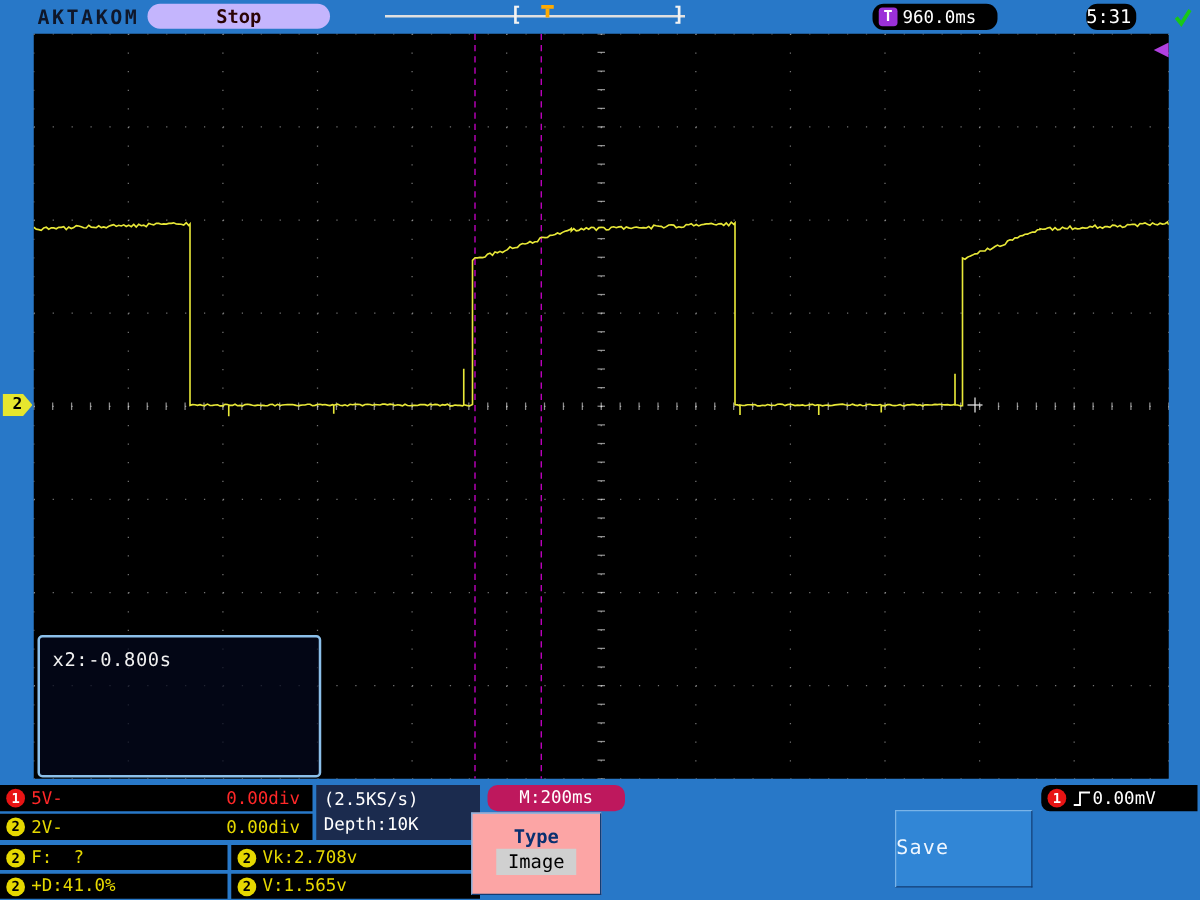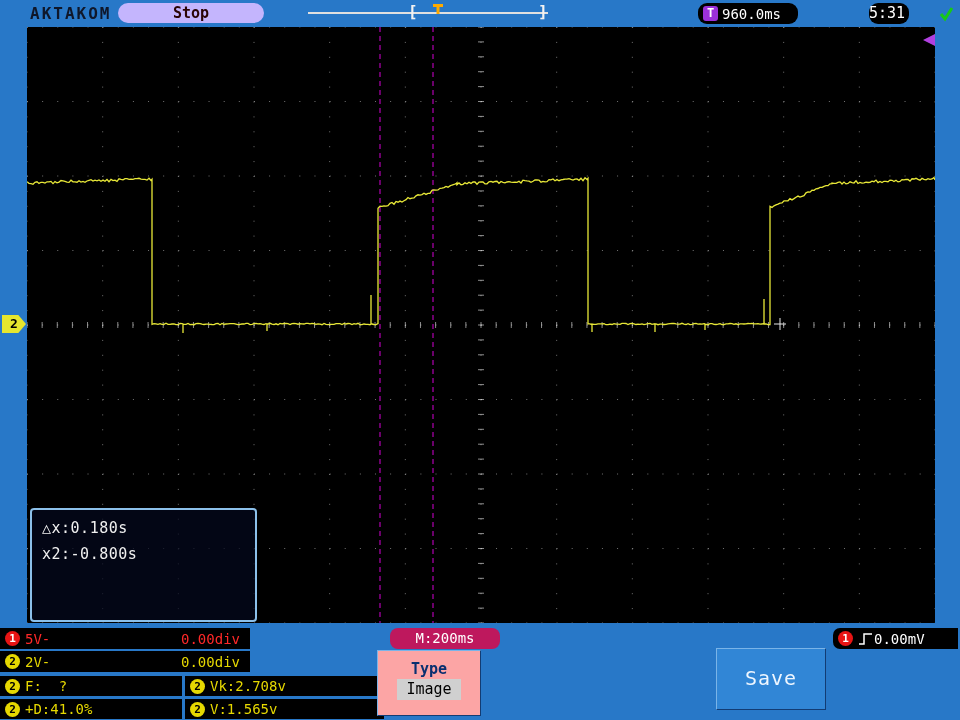--- a/index.html
+++ b/index.html
@@ -62,21 +62,21 @@
   .m2{left:0;top:699px;width:182px;}
   .m3{left:185px;top:699px;width:199px;}
 
   .type-btn{position:absolute;left:377px;top:650px;width:104px;height:66px;background:#fca5a5;
             border:1px solid #7ab4e8;border-right-color:#123c74;border-bottom-color:#123c74;
             box-sizing:border-box;text-align:center;cursor:pointer;}
   .type-label{color:#0a3070;font-size:15px;font-weight:bold;margin-top:9px;}
   .type-value{margin:1px auto 0;width:64px;background:#d0d0d0;color:#000;font-size:15px;line-height:21px;}
   .save-btn{position:absolute;left:716px;top:648px;width:110px;height:62px;background:#3186d6;
             border:1px solid #7ab4e8;border-right-color:#123c74;border-bottom-color:#123c74;
-            box-sizing:border-box;color:#eef6ff;font-size:20px;text-align:center;line-height:58px;
+            box-sizing:border-box;color:#eef6ff;font-size:16px;line-height:58px;
             letter-spacing:1px;cursor:pointer;}
 </style>
 </head>
 <body>
 
 <div class="screen">
 
   <span class="brand">AKTAKOM</span>
   <span class="stop-pill">Stop</span>
 
@@ -227,35 +227,38 @@
         <line x1="406" y1="0" x2="406" y2="596" stroke="#d400d4" stroke-width="1" stroke-dasharray="5 4"></line>
         <polyline points="0.0,154.8 2.0,156.3 4.0,156.7 6.0,157.3 8.0,155.3 10.0,154.8 12.0,156.4 14.0,155.3 16.0,155.3 18.0,156.0 20.0,154.8 22.0,154.9 24.0,154.4 26.0,156.6 28.0,154.6 30.0,155.8 32.0,155.1 34.0,153.5 36.0,153.8 38.0,154.4 40.0,155.2 42.0,155.4 44.0,153.2 46.0,154.8 48.0,154.9 50.0,155.2 52.0,153.7 54.0,155.1 56.0,154.5 58.0,155.3 60.0,154.0 62.0,153.3 64.0,152.7 66.0,154.1 68.0,153.2 70.0,153.8 72.0,152.9 74.0,154.2 76.0,153.1 78.0,154.3 80.0,152.5 82.0,154.7 84.0,152.4 86.0,153.6 88.0,153.1 90.0,154.4 92.0,151.8 94.0,152.4 96.0,152.9 98.0,151.6 100.0,151.7 102.0,152.4 104.0,152.1 106.0,152.3 108.0,151.7 110.0,151.7 112.0,151.3 114.0,152.2 116.0,152.3 118.0,152.4 120.0,153.1 122.0,151.2 124.0,153.4 125.0,152.2 125.0,297.3 127.0,296.7 129.0,296.8 131.0,297.3 133.0,296.7 135.0,297.4 137.0,297.4 139.0,296.3 141.0,297.4 143.0,297.3 145.0,297.0 147.0,296.8 149.0,297.7 151.0,297.7 153.0,296.5 155.0,296.6 156.0,297.0 156.0,306.0 156.0,297.0 157.0,297.3 159.0,297.3 161.0,296.4 163.0,297.6 165.0,297.3 167.0,297.7 169.0,296.7 171.0,296.4 173.0,296.7 175.0,297.2 177.0,297.5 179.0,297.1 181.0,297.2 183.0,297.3 185.0,297.5 187.0,297.6 189.0,296.6 191.0,296.5 193.0,297.7 195.0,296.5 197.0,297.4 199.0,297.0 201.0,296.8 203.0,296.7 205.0,296.7 207.0,296.6 209.0,297.1 211.0,297.6 213.0,297.3 215.0,297.0 217.0,297.0 219.0,296.4 221.0,296.4 223.0,297.6 225.0,297.3 227.0,296.6 229.0,296.4 231.0,296.9 233.0,296.6 235.0,297.1 237.0,297.5 239.0,296.7 240.0,297.0 240.0,304.0 240.0,297.0 241.0,297.0 243.0,296.3 245.0,297.2 247.0,297.5 249.0,296.8 251.0,297.7 253.0,296.4 255.0,296.8 257.0,296.5 259.0,296.4 261.0,296.6 263.0,297.6 265.0,296.6 267.0,296.4 269.0,296.6 271.0,297.2 273.0,296.6 275.0,296.8 277.0,297.0 279.0,296.3 281.0,296.3 283.0,296.9 285.0,296.3 287.0,296.6 289.0,297.4 291.0,296.8 293.0,297.1 295.0,297.7 297.0,296.4 299.0,297.4 301.0,297.6 303.0,297.3 305.0,297.3 307.0,297.4 309.0,296.7 311.0,296.7 313.0,296.7 315.0,297.5 317.0,296.4 319.0,297.0 321.0,296.5 323.0,296.7 325.0,297.6 327.0,296.7 329.0,297.1 331.0,296.3 333.0,297.7 335.0,297.7 337.0,297.0 339.0,297.3 341.0,297.3 343.0,297.7 344.0,297.0 344.0,268.0 344.0,297.0 345.0,297.0 347.0,297.5 349.0,297.6 351.0,296.6 351.0,181.3 353.0,179.2 355.0,179.3 357.0,178.9 359.0,179.1 361.0,178.7 363.0,176.4 365.0,175.5 367.0,177.2 369.0,174.5 371.0,175.2 373.0,174.1 375.0,175.0 377.0,173.7 379.0,172.7 381.0,170.5 383.0,171.7 385.0,171.2 387.0,170.9 389.0,168.8 391.0,167.8 393.0,168.2 395.0,167.6 397.0,166.2 399.0,167.4 401.0,166.4 403.0,166.4 405.0,163.3 407.0,162.8 409.0,163.1 411.0,162.9 413.0,161.3 415.0,161.2 417.0,160.6 419.0,159.4 421.0,160.2 423.0,158.9 425.0,158.0 427.0,157.5 429.0,156.7 430.0,155.8 430.0,157.8 432.0,155.9 434.0,157.7 436.0,157.3 438.0,155.8 440.0,156.8 442.0,155.2 444.0,156.4 446.0,154.9 448.0,155.0 450.0,157.3 452.0,155.1 454.0,154.9 456.0,155.0 458.0,156.9 460.0,156.8 462.0,154.8 464.0,154.4 466.0,155.2 468.0,154.5 470.0,154.3 472.0,156.3 474.0,154.5 476.0,155.3 478.0,155.8 480.0,155.0 482.0,154.6 484.0,155.1 486.0,155.3 488.0,155.1 490.0,155.4 492.0,154.2 494.0,156.0 496.0,153.2 498.0,153.6 500.0,153.9 502.0,154.1 504.0,155.3 506.0,154.3 508.0,153.0 510.0,152.9 512.0,153.1 514.0,155.2 516.0,154.4 518.0,154.9 520.0,154.6 522.0,152.6 524.0,152.8 526.0,152.0 528.0,153.7 530.0,152.6 532.0,153.7 534.0,152.8 536.0,152.5 538.0,152.1 540.0,152.1 542.0,151.7 544.0,152.4 546.0,153.0 548.0,152.1 550.0,151.9 552.0,153.3 554.0,151.3 556.0,153.6 558.0,150.8 560.0,152.5 561.0,151.3 561.0,296.8 563.0,296.9 565.0,297.7 565.0,297.0 565.0,305.0 565.0,297.0 567.0,297.4 569.0,297.3 571.0,296.8 573.0,296.8 575.0,296.9 577.0,296.6 579.0,297.7 581.0,297.7 583.0,297.2 585.0,297.5 587.0,296.6 589.0,297.1 591.0,297.2 593.0,297.4 595.0,296.4 597.0,296.3 599.0,296.5 601.0,297.5 603.0,296.7 605.0,296.4 607.0,296.8 609.0,297.5 611.0,297.1 613.0,297.3 615.0,296.9 617.0,297.6 619.0,297.2 621.0,296.7 623.0,296.5 625.0,297.4 627.0,296.9 628.0,297.0 628.0,305.0 628.0,297.0 629.0,297.0 631.0,297.7 633.0,297.2 635.0,297.1 637.0,297.5 639.0,297.3 641.0,296.9 643.0,296.7 645.0,296.5 647.0,296.3 649.0,296.8 651.0,297.2 653.0,297.2 655.0,296.3 657.0,297.1 659.0,297.5 661.0,296.7 663.0,297.6 665.0,297.4 667.0,296.6 669.0,296.4 671.0,297.1 673.0,297.0 675.0,297.2 677.0,296.6 678.0,297.0 678.0,303.0 678.0,297.0 679.0,297.5 681.0,297.5 683.0,296.7 685.0,296.7 687.0,297.4 689.0,297.5 691.0,297.2 693.0,296.7 695.0,297.6 697.0,297.5 699.0,296.8 701.0,296.9 703.0,296.5 705.0,296.7 707.0,297.3 709.0,296.8 711.0,297.6 713.0,296.8 715.0,296.9 717.0,297.0 719.0,296.9 721.0,296.5 723.0,296.7 725.0,296.4 727.0,296.8 729.0,296.9 731.0,296.7 733.0,297.1 735.0,297.0 737.0,296.3 737.0,297.0 737.0,272.0 737.0,297.0 739.0,297.0 741.0,297.6 743.0,297.6 743.0,179.4 745.0,180.4 747.0,178.8 749.0,177.9 751.0,177.1 753.0,176.1 755.0,175.9 757.0,173.8 759.0,173.8 761.0,173.8 763.0,171.6 765.0,172.9 767.0,171.6 769.0,170.2 771.0,169.1 773.0,170.1 775.0,169.4 777.0,168.7 779.0,165.8 781.0,164.8 783.0,165.1 785.0,163.2 787.0,163.3 789.0,161.8 791.0,161.5 793.0,160.4 795.0,160.3 797.0,159.3 799.0,158.6 801.0,158.7 803.0,156.8 805.0,156.6 805.0,156.0 807.0,156.4 809.0,156.3 811.0,155.4 813.0,154.9 815.0,157.0 817.0,155.1 819.0,156.9 821.0,156.5 823.0,154.8 825.0,155.7 827.0,156.0 829.0,153.8 831.0,156.5 833.0,155.5 835.0,156.1 837.0,155.9 839.0,155.1 841.0,155.5 843.0,155.4 845.0,154.1 847.0,154.7 849.0,153.1 851.0,155.6 853.0,154.5 855.0,155.6 857.0,154.3 859.0,154.3 861.0,154.8 863.0,153.1 865.0,153.3 867.0,154.5 869.0,153.3 871.0,154.9 873.0,154.4 875.0,152.6 877.0,152.8 879.0,152.4 881.0,152.5 883.0,154.1 885.0,151.8 887.0,152.0 889.0,151.3 891.0,152.4 893.0,153.2 895.0,151.4 897.0,152.4 899.0,152.9 901.0,151.6 903.0,152.3 905.0,152.0 907.0,150.6 908.0,152.9" fill="none" stroke="#e8e838" stroke-width="1.3"></polyline>
         <line x1="747" y1="297" x2="759" y2="297" stroke="#e8e8e8" stroke-width="1"></line>
         <line x1="753" y1="291" x2="753" y2="303" stroke="#e8e8e8" stroke-width="1"></line>
         <polygon points="896,13 908,7 908,19" fill="#b040e0"></polygon>
       </svg>
   </div>
   <div class="ch2-marker">2</div>
 
   <div class="cursor-box">
-    <div>△x:0.180s</div>
     <div>x2:-0.800s</div>
   </div>
 
   <div class="ch-row" style="top:628px;">
     <span class="circ red">1</span>
     <span class="red-t">5V-</span>
     <span class="offset red-t">0.00div</span>
   </div>
   <div class="ch-row" style="top:651px;">
     <span class="circ yel">2</span>
     <span class="yel-t">2V-</span>
     <span class="offset yel-t">0.00div</span>
   </div>
 
+  <div class="sample-panel">
+    <div>(2.5KS/s)</div>
+    <div>Depth:10K</div>
+  </div>
 
   <div class="timebase">M:200ms</div>
 
   <div class="trig-box">
     <span class="circ red">1</span>
     <svg width="16" height="16">
       <polyline points="1,13 6,13 6,3 14,3" stroke="#ffffff" stroke-width="1.5" fill="none"></polyline>
     </svg>
     <span>0.00mV</span>
   </div>

